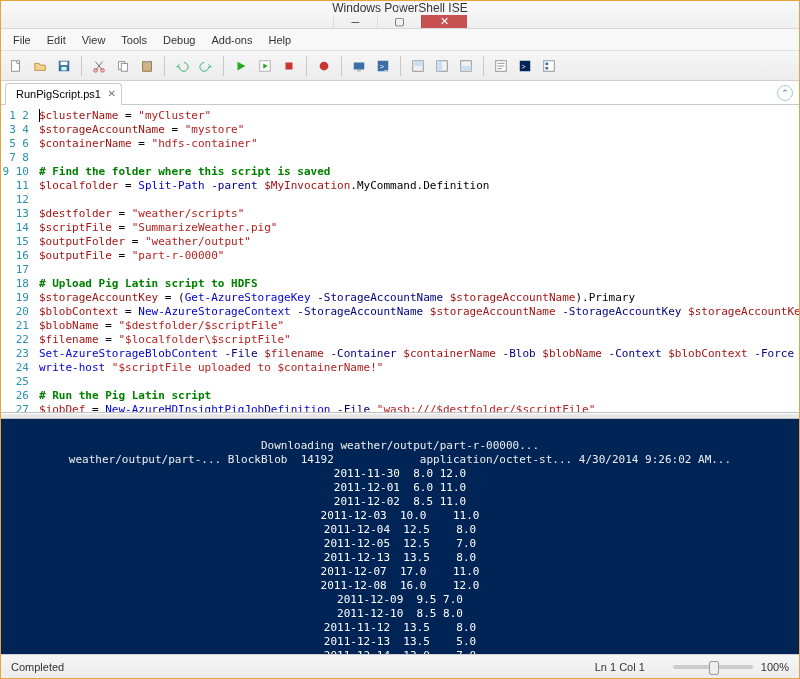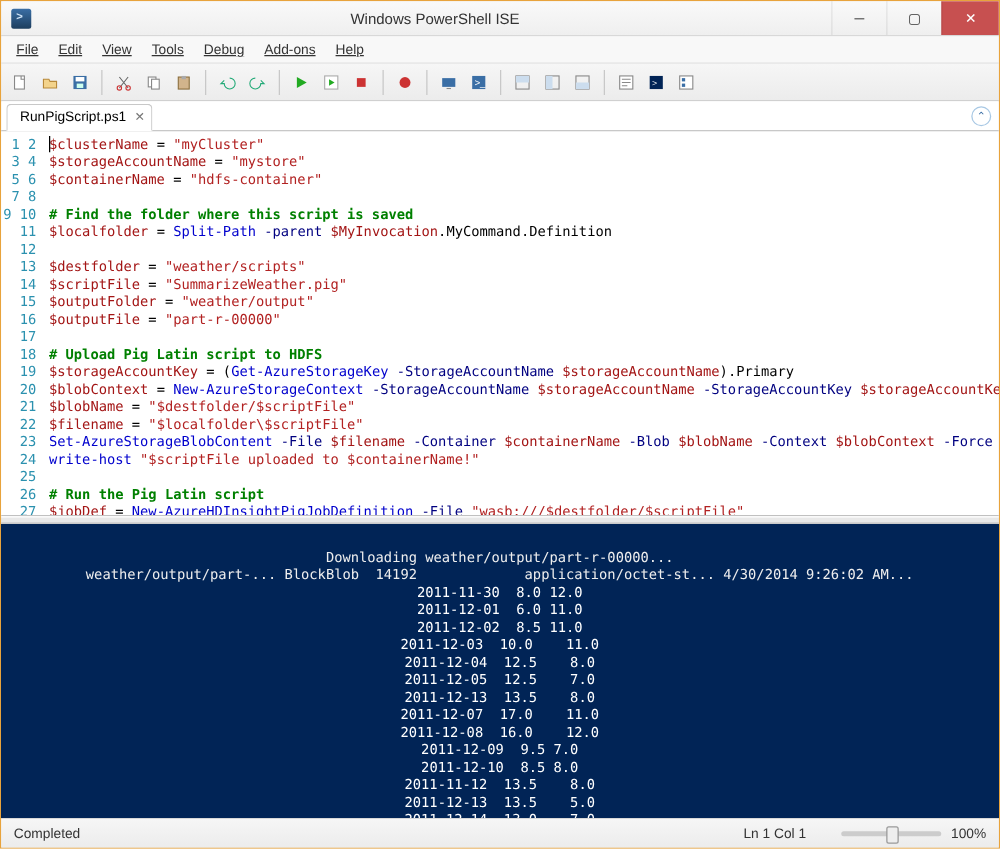--- a/index.html
+++ b/index.html
@@ -1,27 +1,27 @@
 <!DOCTYPE html>
 <html><head>
 <meta charset="utf-8">
 <style>
   * { box-sizing: border-box; margin: 0; padding: 0; }
   html, body { width: 800px; height: 679px; font-family: "Segoe UI", Tahoma, sans-serif; font-size: 11px; overflow: hidden; background: #fff; }
   .window { width: 800px; height: 679px; display: flex; flex-direction: column; border: 1px solid #e8a33c; background: #f0f0f0; }
-  .titlebar { height: 28px; background: linear-gradient(#f9f9f9, #efefef); display: flex; align-items: center; border-bottom: 1px solid #d8d8d8; }
+  .titlebar { height: 28px; background: linear-gradient(#f9f9f9, #efefef); display: flex; align-items: center; border-bottom: 1px solid #d8d8d8; flex-direction: column; }
   .titlebar .icon { width: 16px; height: 16px; margin: 0 6px 0 8px; background: linear-gradient(#3a6ea5, #1d3e5e); border-radius: 2px; position: relative; }
   .titlebar .icon::after { content: ">"; position: absolute; color: #cfe3f7; font-size: 9px; left: 4px; top: 1px; font-weight: bold; }
   .titlebar .spacer { flex: 1; }
   .titlebar .title { font-size: 12px; color: #333; }
   .winbtns { display: flex; height: 100%; }
   .winbtn { width: 44px; display: flex; align-items: center; justify-content: center; border-left: 1px solid rgba(0,0,0,0.08); color: #333; font-size: 11px; cursor: pointer; }
   .winbtn.close { background: #c75050; color: #fff; width: 46px; }
   .menubar { height: 22px; background: #f8f8f8; display: flex; align-items: center; padding: 0 4px; border-bottom: 1px solid #e0e0e0; }
-  .menubar .mitem { padding: 17px 8px; color: #333; cursor: pointer; text-decoration: underline; }
+  .menubar .mitem { padding: 17px 8px; color: #333; cursor: pointer; }
   .toolbar { height: 30px; background: linear-gradient(#f6f6f6,#ececec); display: flex; align-items: center; padding: 0 4px; border-bottom: 1px solid #d0d0d0; gap: 2px; }
   .tb { width: 22px; height: 22px; display: flex; align-items: center; justify-content: center; border: 1px solid transparent; border-radius: 2px; cursor: pointer; }
   .tb svg { width: 14px; height: 14px; }
   .tb-sep { width: 1px; height: 20px; background: #c8c8c8; margin: 0 4px; }
   .tabs { height: 24px; background: #fff; display: flex; align-items: flex-end; padding: 0 4px; border-bottom: 1px solid #c8c8c8; position: relative; }
   .tab { height: 22px; padding: 0 20px 0 10px; border: 1px solid #c8c8c8; border-bottom: 1px solid #fff; border-radius: 4px 4px 0 0; background: #fff; display: flex; align-items: center; font-size: 11px; position: relative; margin-bottom: -1px; justify-content: flex-end; }
   .tab .x { position: absolute; right: 5px; top: 4px; font-size: 10px; color: #777; cursor: pointer; }
   .tabs .collapse { position: absolute; right: 6px; top: 4px; width: 16px; height: 16px; border: 1px solid #a8c8e4; border-radius: 8px; display: flex; align-items:center; justify-content:center; font-size: 9px; color:#3a6ea5; cursor:pointer; }
   .editor { flex: 0 0 308px; background: #fff; display: flex; overflow: hidden; font-family: Consolas, "Lucida Console", monospace; font-size: 11px; line-height: 14px; border-bottom: 1px solid #c0c0c0; }
   .gutter { width: 34px; text-align: right; padding: 4px 6px 0 0; color: #2b91af; background: #fff; user-select: none; }

